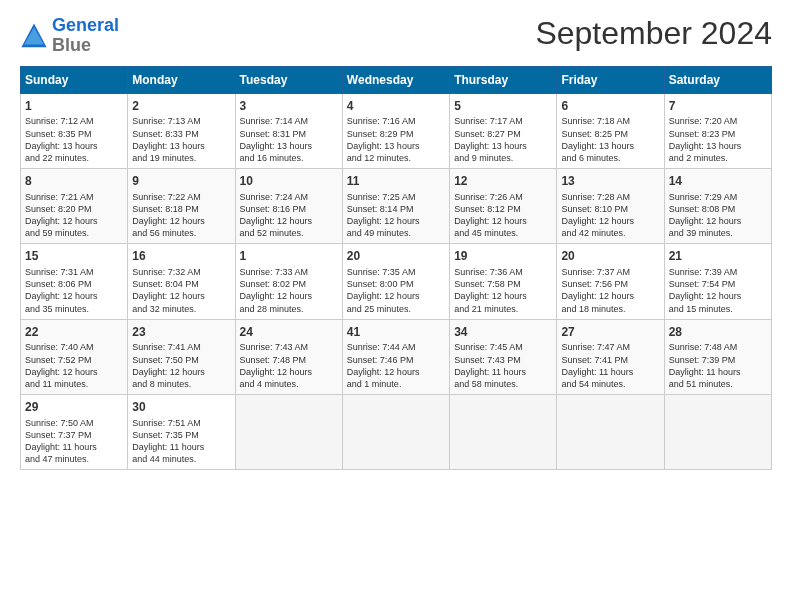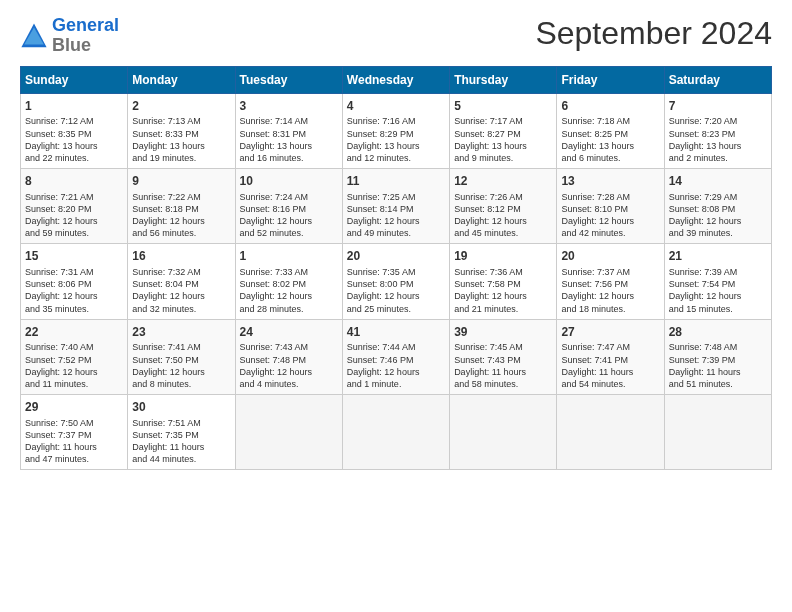--- a/index.html
+++ b/index.html
@@ -234,21 +234,21 @@
           </td>
           <td>
             <span class="day-number">24</span>
             <div class="cell-content">Sunrise: 7:43 AM<br>Sunset: 7:48 PM<br>Daylight: 12 hours<br>and 4 minutes.</div>
           </td>
           <td>
             <span class="day-number">41</span>
             <div class="cell-content">Sunrise: 7:44 AM<br>Sunset: 7:46 PM<br>Daylight: 12 hours<br>and 1 minute.</div>
           </td>
           <td>
-            <span class="day-number">39</span>
+            <span class="day-number">34</span>
             <div class="cell-content">Sunrise: 7:45 AM<br>Sunset: 7:43 PM<br>Daylight: 11 hours<br>and 58 minutes.</div>
           </td>
           <td>
             <span class="day-number">27</span>
             <div class="cell-content">Sunrise: 7:47 AM<br>Sunset: 7:41 PM<br>Daylight: 11 hours<br>and 54 minutes.</div>
           </td>
           <td>
             <span class="day-number">28</span>
             <div class="cell-content">Sunrise: 7:48 AM<br>Sunset: 7:39 PM<br>Daylight: 11 hours<br>and 51 minutes.</div>
           </td>

